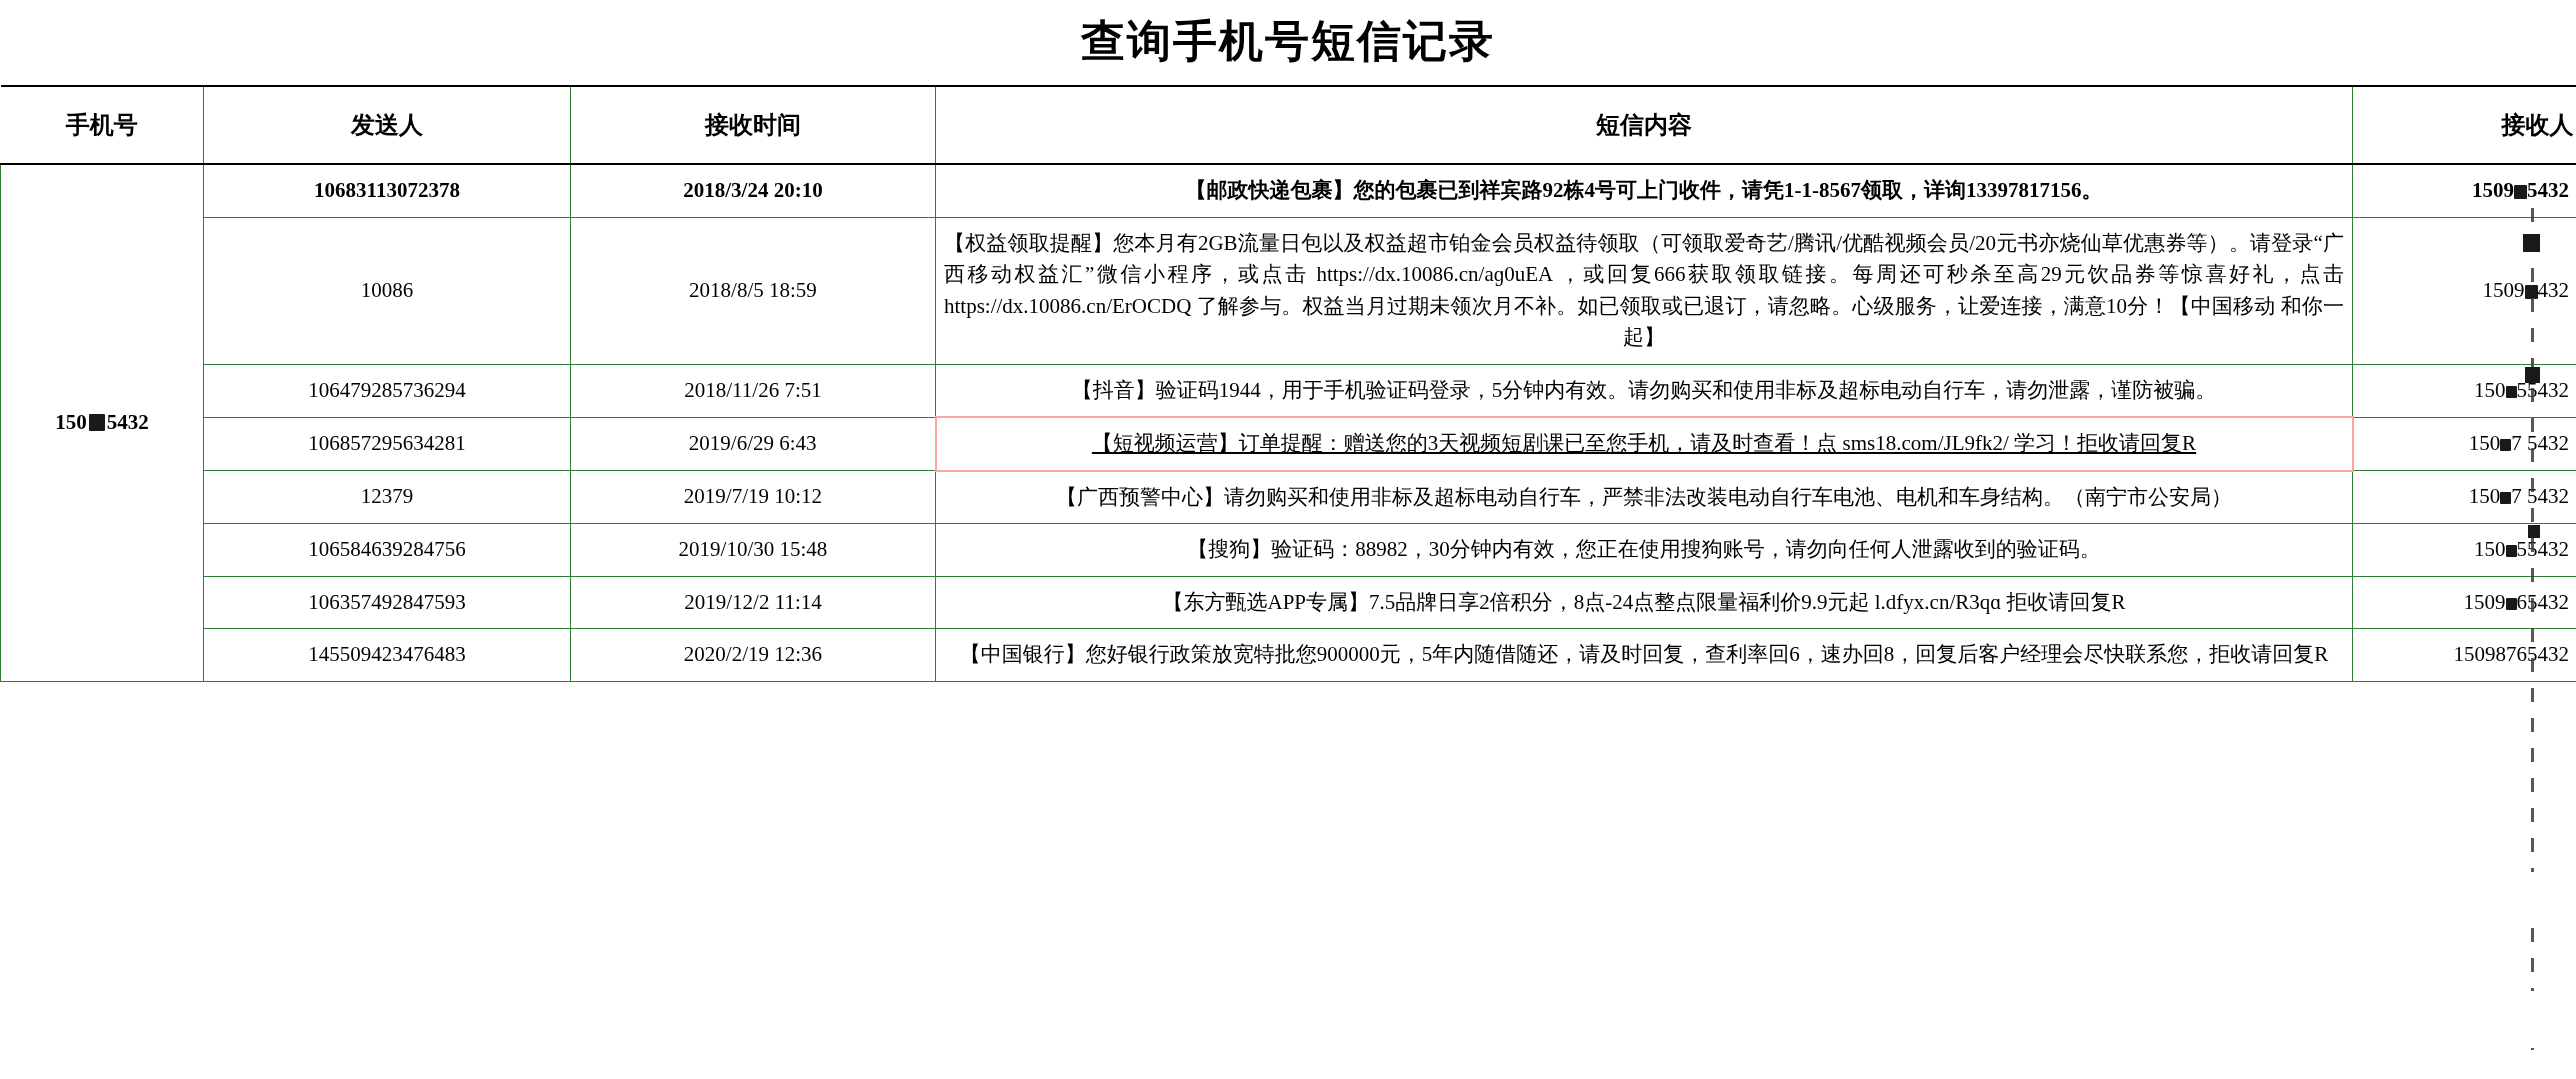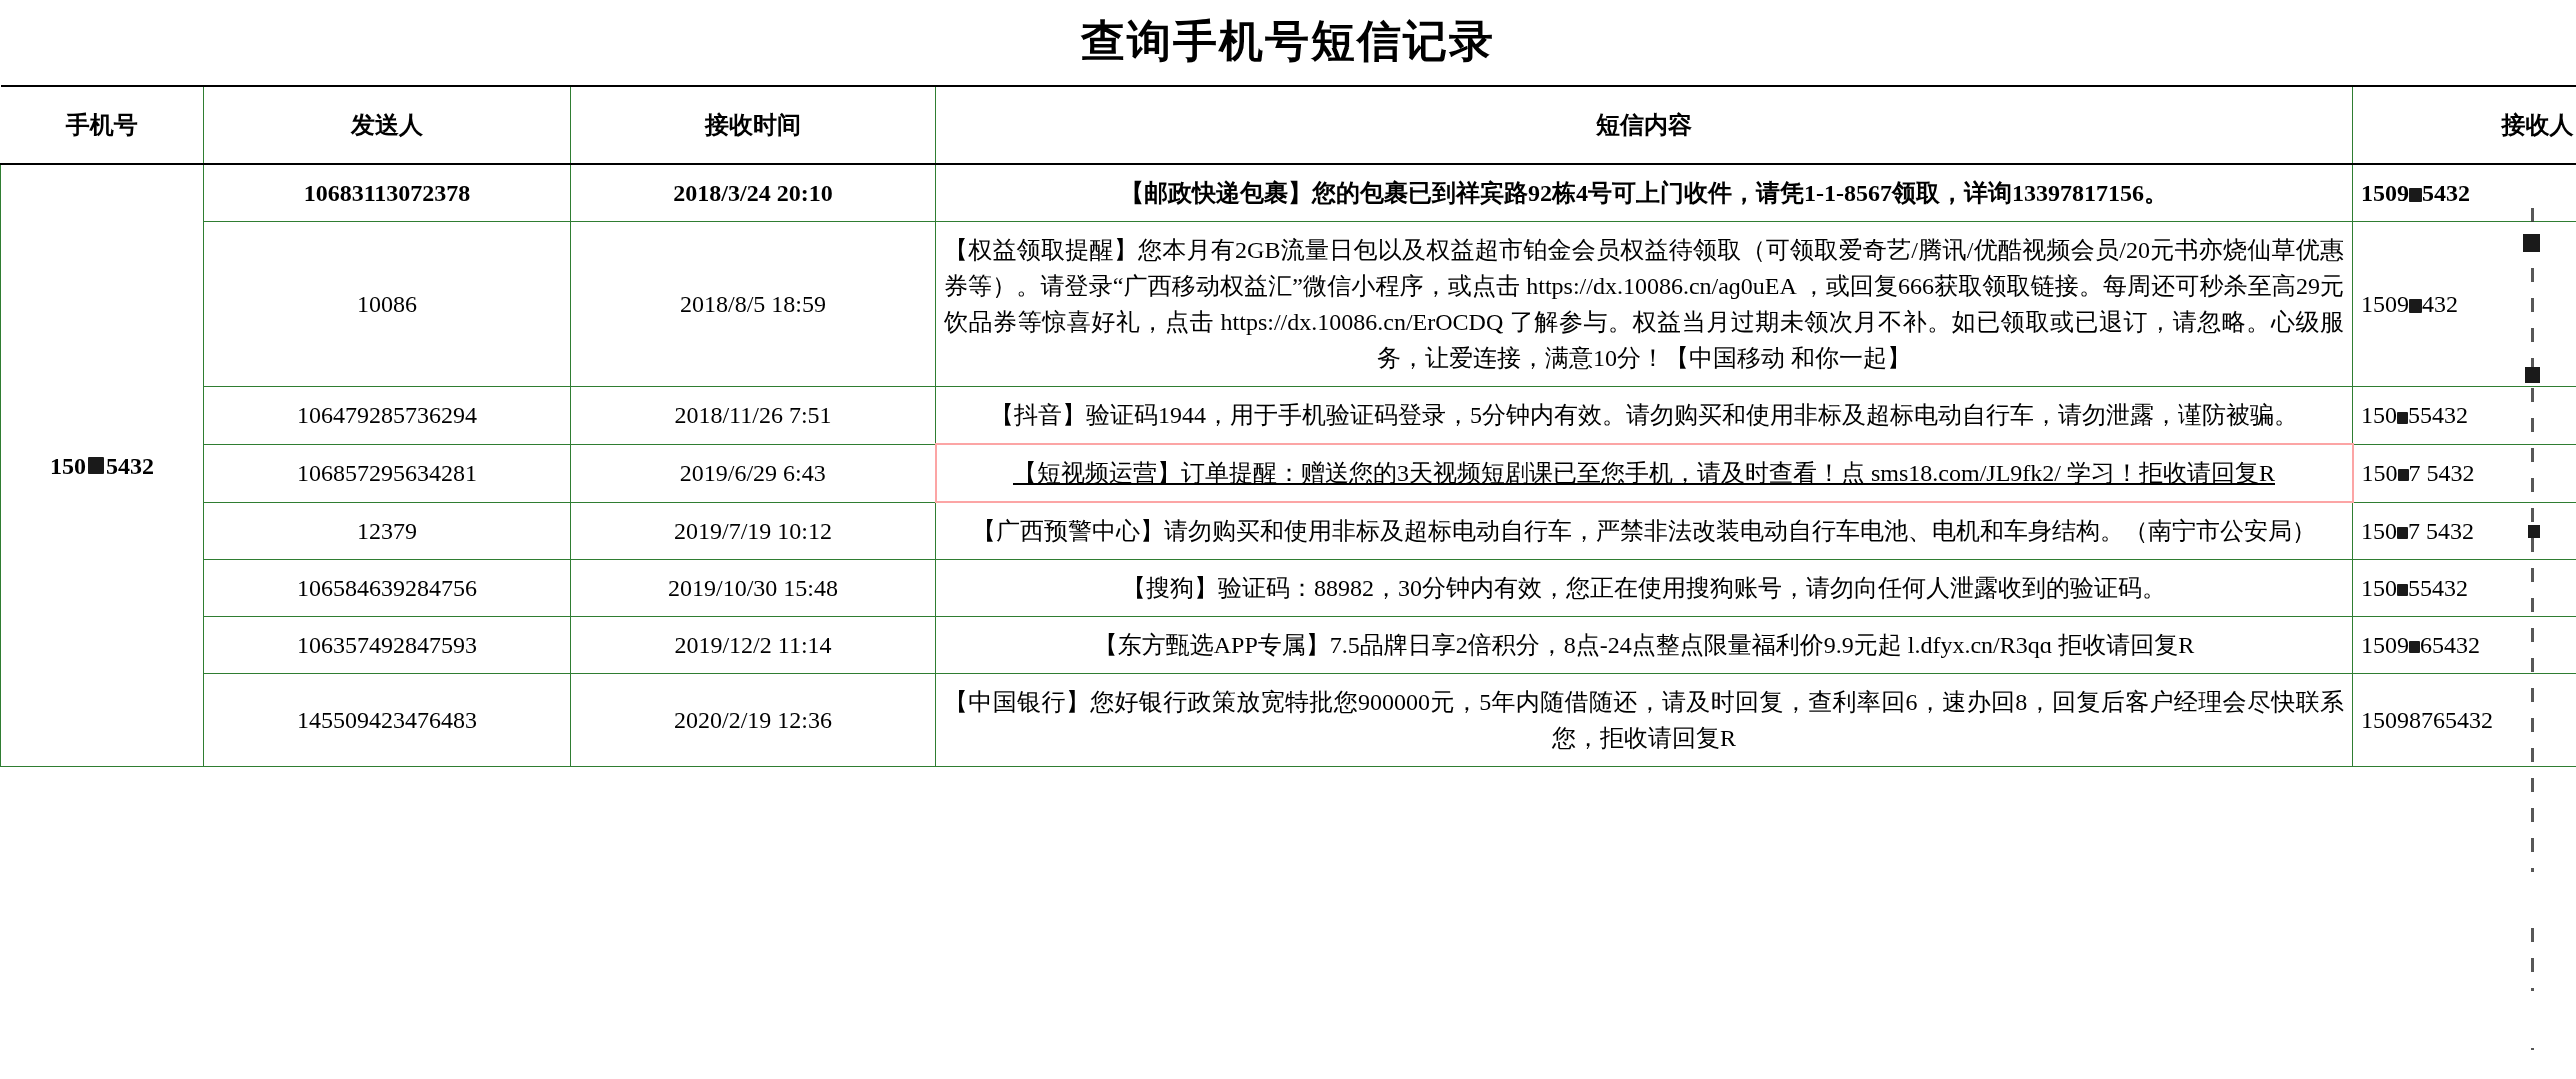--- a/index.html
+++ b/index.html
@@ -31,21 +31,21 @@
   table.sms-table {
     border-collapse: collapse;
     width: 2576px;
     table-layout: fixed;
   }
   table.sms-table th,
   table.sms-table td {
     border: 1px solid #2f7d32;
     vertical-align: middle;
     padding: 10px 8px;
-    font-size: 24px;
+    font-size: 21px;
     line-height: 1.5;
   }
   table.sms-table thead th {
     border-top: 2px solid #000000;
     border-bottom: 2px solid #000000;
     border-left: 1px solid #2f7d32;
     border-right: 1px solid #2f7d32;
     font-weight: bold;
     font-size: 24px;
     text-align: center;
@@ -78,21 +78,21 @@
     text-align: center;
     white-space: nowrap;
     margin-left: 40px;
   }
   td.cell-content {
     text-align: justify;
     text-align-last: center;
     padding: 10px 16px;
   }
   td.cell-receiver {
-    text-align: left;
+    text-align: right;
     border-right: none;
     position: relative;
     white-space: nowrap;
     font-size: 22px;
   }
   tr.row-bold td {
     font-weight: bold;
   }
   tr.row-highlight td.cell-content {
     border: 2px solid #fca5a5;

